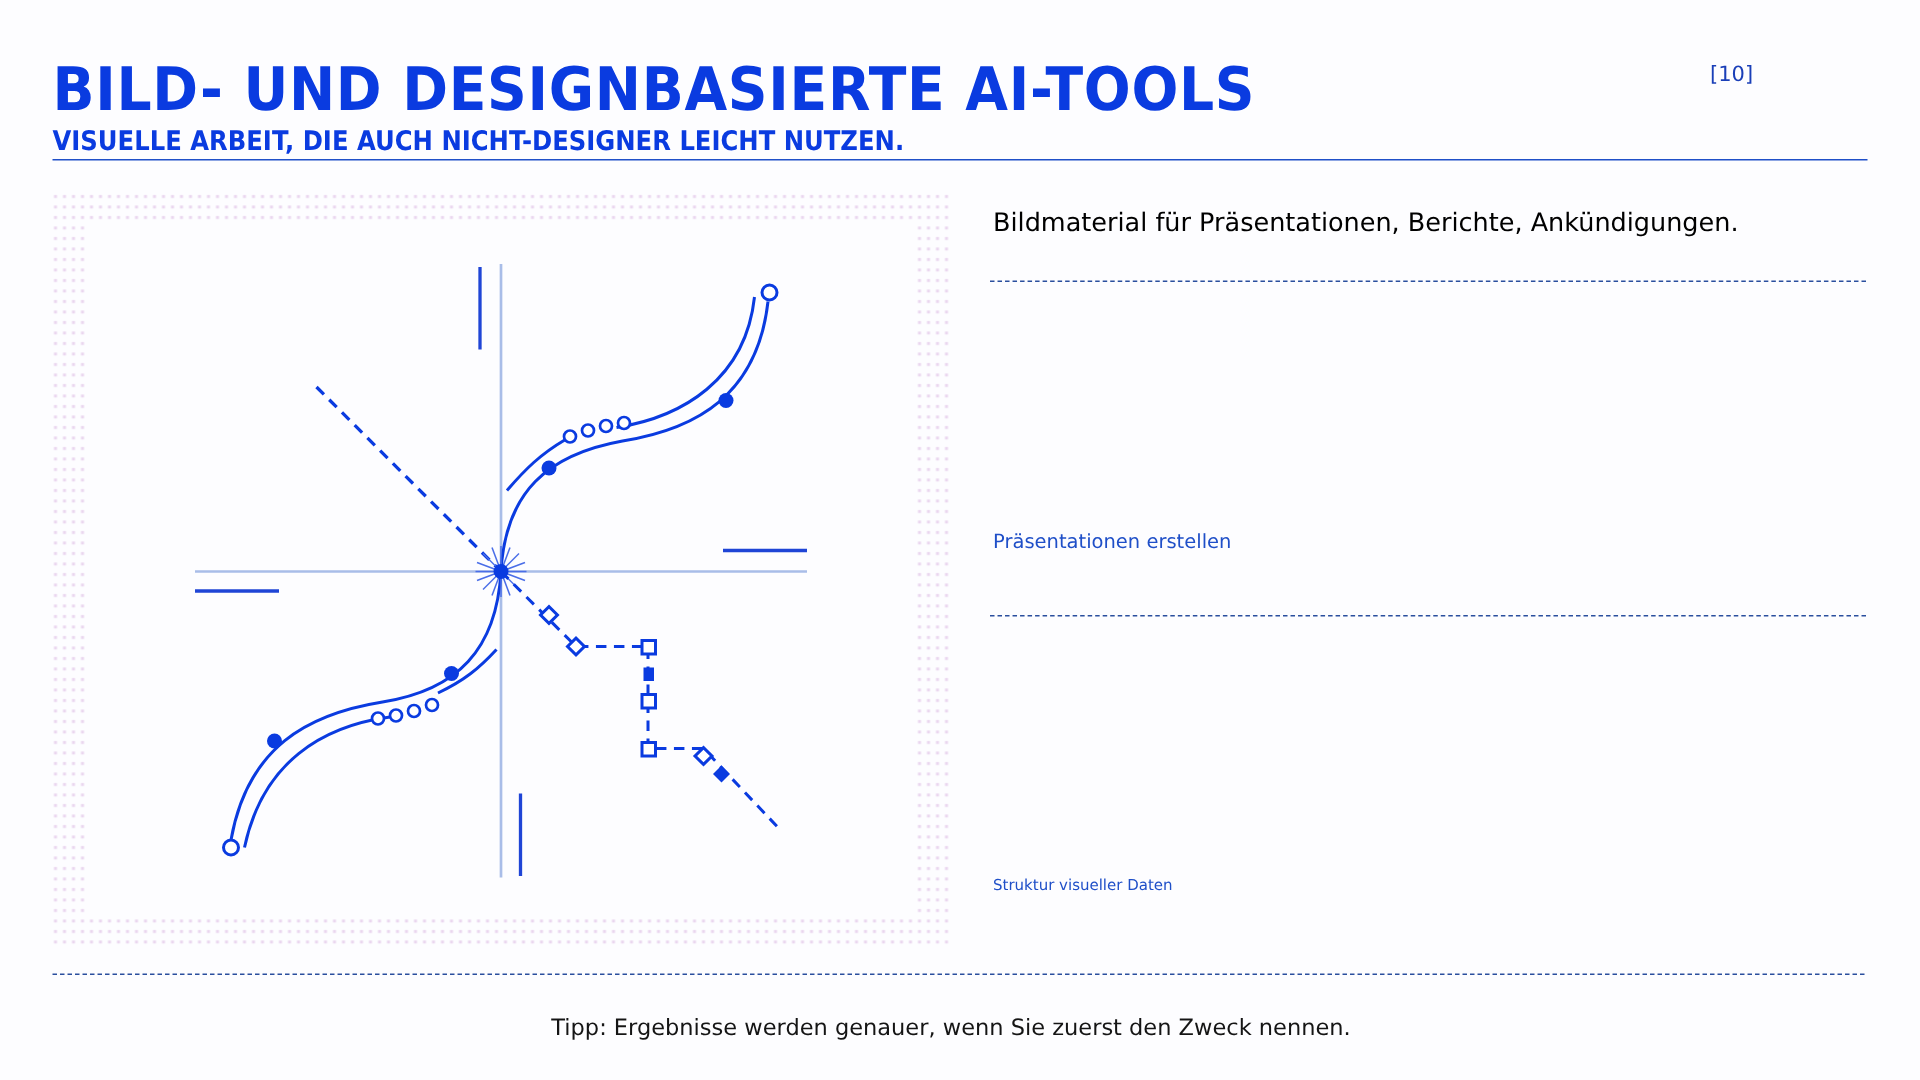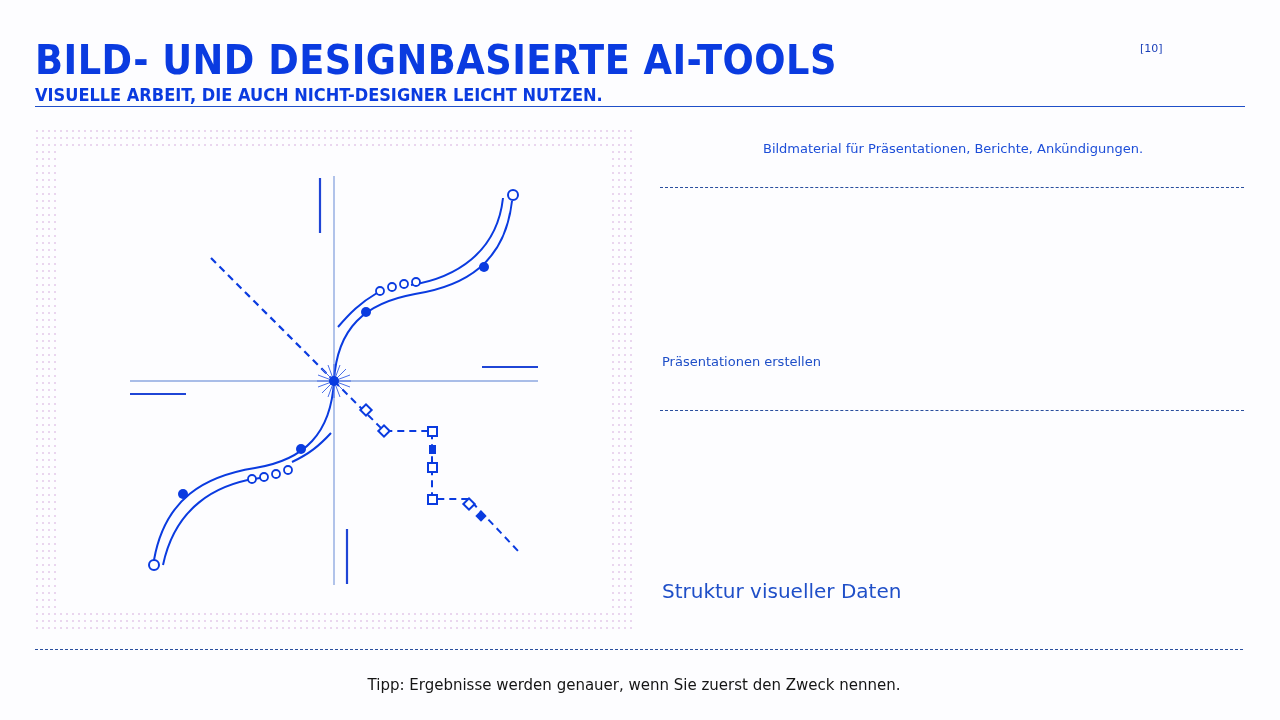--- a/index.html
+++ b/index.html
@@ -19,41 +19,41 @@
   }
   .subtitle {
     position: absolute; left: 35px; top: 84px;
     font-weight: bold; font-size: 18px; color: #0a3be0;
     line-height: 22px; margin: 0;
     transform: scaleX(0.9); transform-origin: left center;
     white-space: nowrap;
   }
   .page-num {
     position: absolute; left: 1140px; top: 42px;
-    font-size: 11px; color: #1a3fb8; text-align: right;
+    font-size: 14px; color: #1a3fb8; text-align: right;
   }
   .header-rule {
     position: absolute; left: 35px; top: 106px; width: 1210px; height: 0;
     border-top: 1.5px solid #1f4fc8;
   }
   .illus-frame {
     position: absolute; left: 35px; top: 128px; width: 598px; height: 503px;
   }
   .illus-frame svg { position: absolute; left: 0; top: 0; }
   .item {
     position: absolute; left: 662px; width: 582px;
   }
   .item-title {
     font-size: 13px; color: #1f4fc8; line-height: 18px;
     display: block;
   }
-  .item-title.large { font-size: 20px; }
+  .item-title.large { font-size: 10px; }
   .item-desc {
-    font-size: 13px; color: #1d4ed8; line-height: 20px;
-    display: block; margin-top: 8px; text-align: center;
+    font-size: 17px; color: #000000; line-height: 20px;
+    display: block; margin-top: 8px;
   }
   .item-rule {
     position: absolute; height: 0;
     border-top: 1.2px dashed #2a4f9e;
   }
   .footer-rule {
     position: absolute; left: 35px; top: 649px; width: 1208px; height: 0;
     border-top: 1.2px dashed #2a4f9e;
   }
   .tip {

